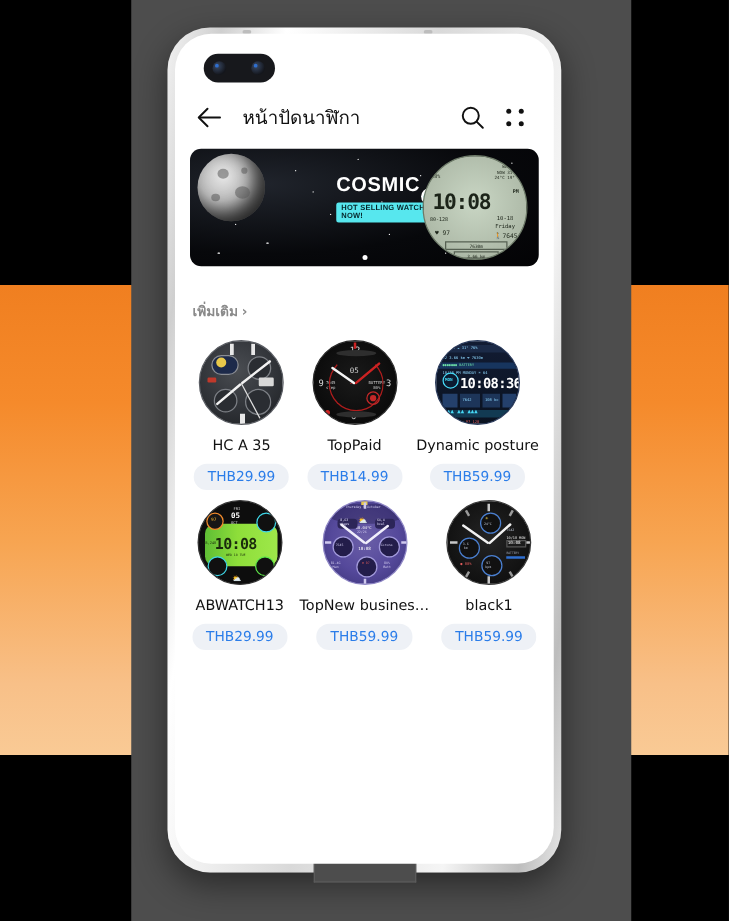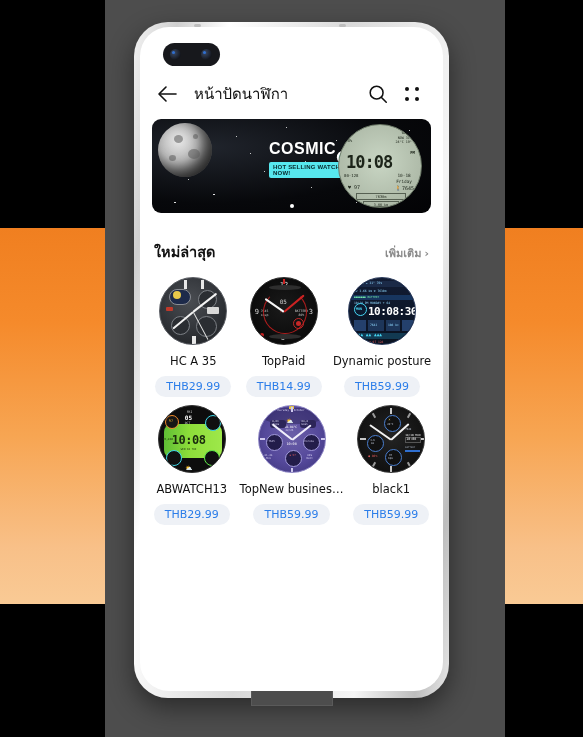--- a/index.html
+++ b/index.html
@@ -237,21 +237,20 @@
         <div class="bw-txt" id="bw-bar">7630m</div>
         <div class="bw-txt" id="bw-bar2">3.66 km</div>
       </div>
       <div id="banner-dot"></div>
     </div>
 
     <div id="categories">
     </div>
 
     <div id="section-head">
-      <div id="section-title">ใหม่ล่าสุด</div>
       <div id="section-more">
         <span>เพิ่มเติม</span><span class="chev">›</span>
       </div>
     </div>
 
     <div id="grid">
 
       <div class="grid-row">
 
         <div class="card">

